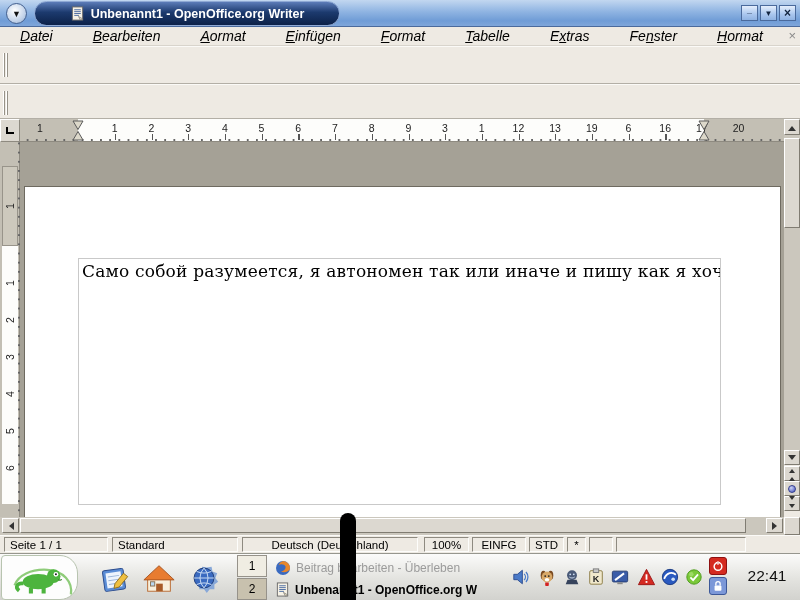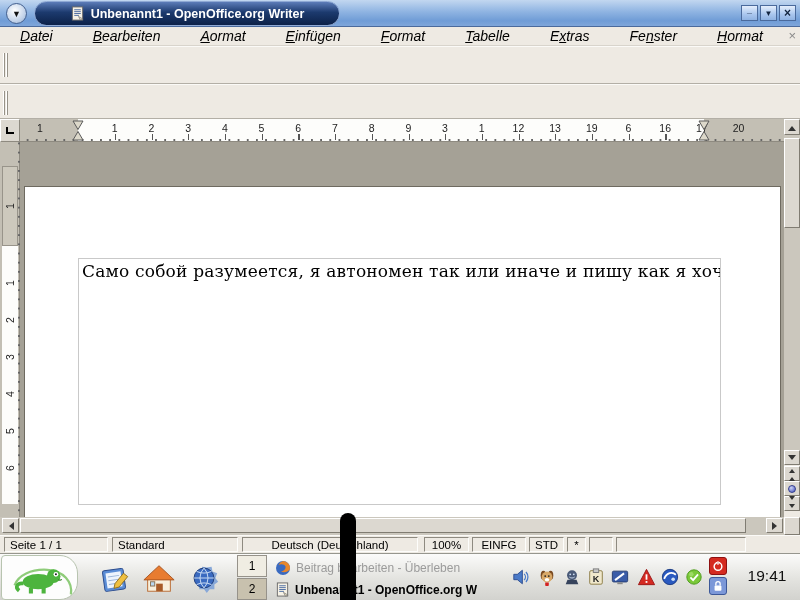--- a/index.html
+++ b/index.html
@@ -715,18 +715,18 @@
         <rect x="6.2" y="1.5" width="1.6" height="4" fill="#fff"></rect>
       </svg>
     </div>
     <div class="abs sysbtn" style="top:23px;background:#7c98d8;border:1px solid #3c5898">
       <svg width="12" height="12" viewBox="0 0 14 14">
         <rect x="3" y="6.5" width="8" height="6" rx="1" fill="#fff"></rect>
         <path d="M4.5 6.5V4.5a2.5 2.5 0 015 0v2" stroke="#fff" fill="none" stroke-width="1.5"></path>
       </svg>
     </div>
 
-    <div class="abs" id="clock">19:41</div>
+    <div class="abs" id="clock">22:41</div>
   </div>
 
   <div class="abs" id="black-bar"></div>
 
 </div>
 
 </body></html>

